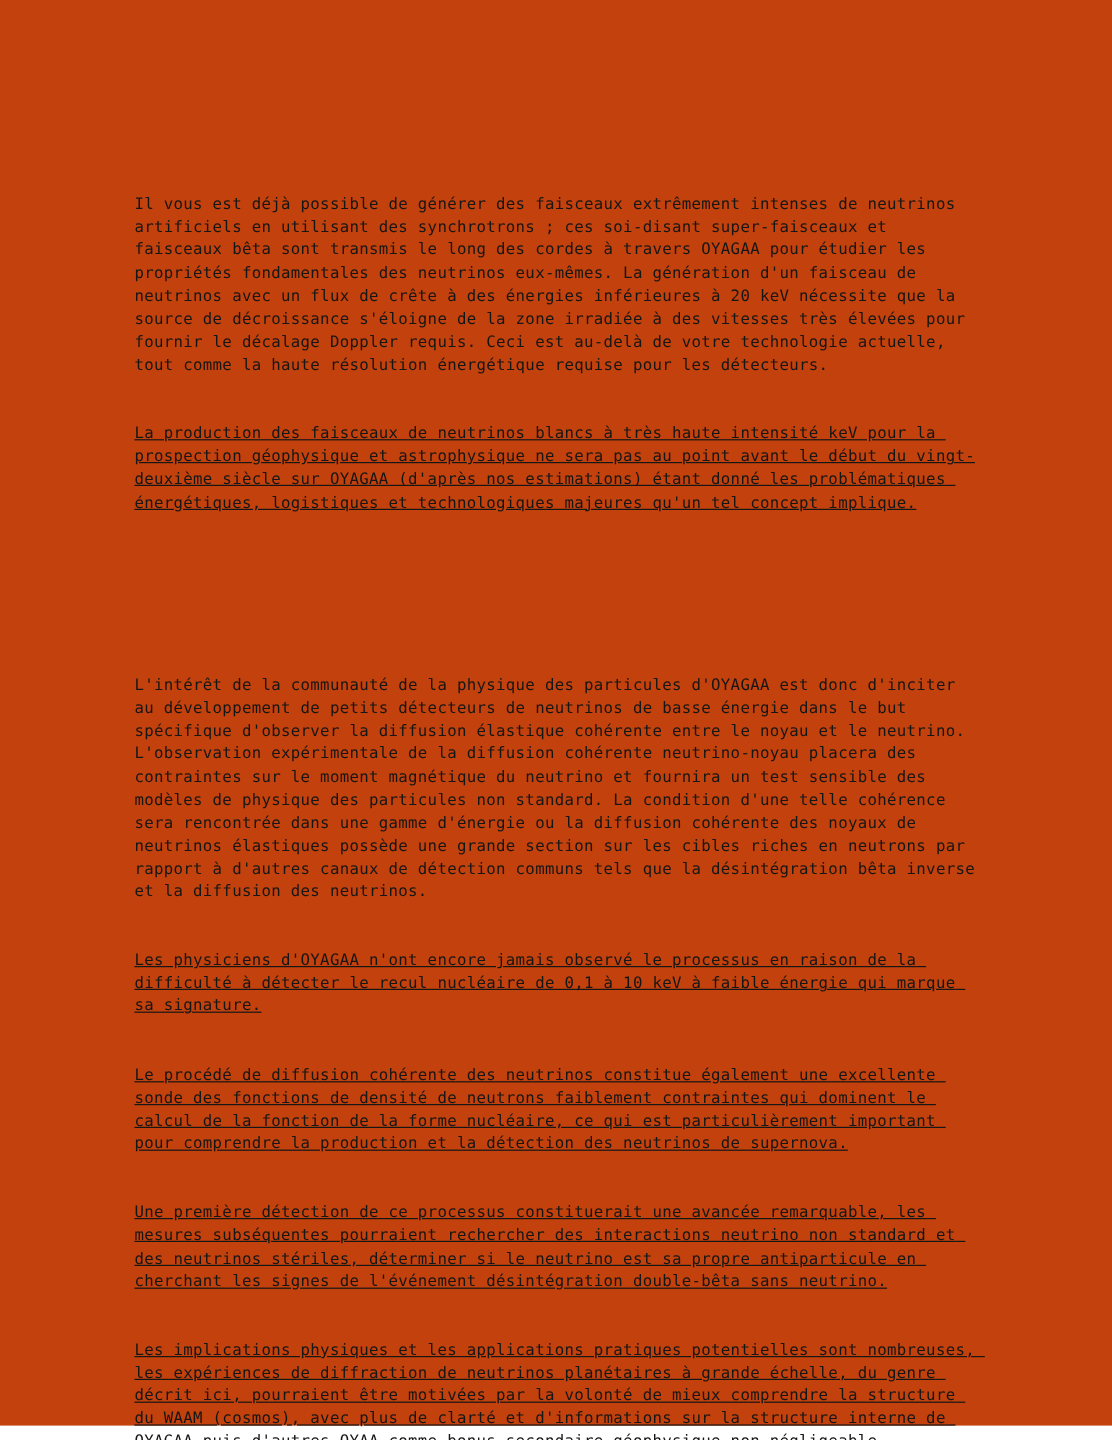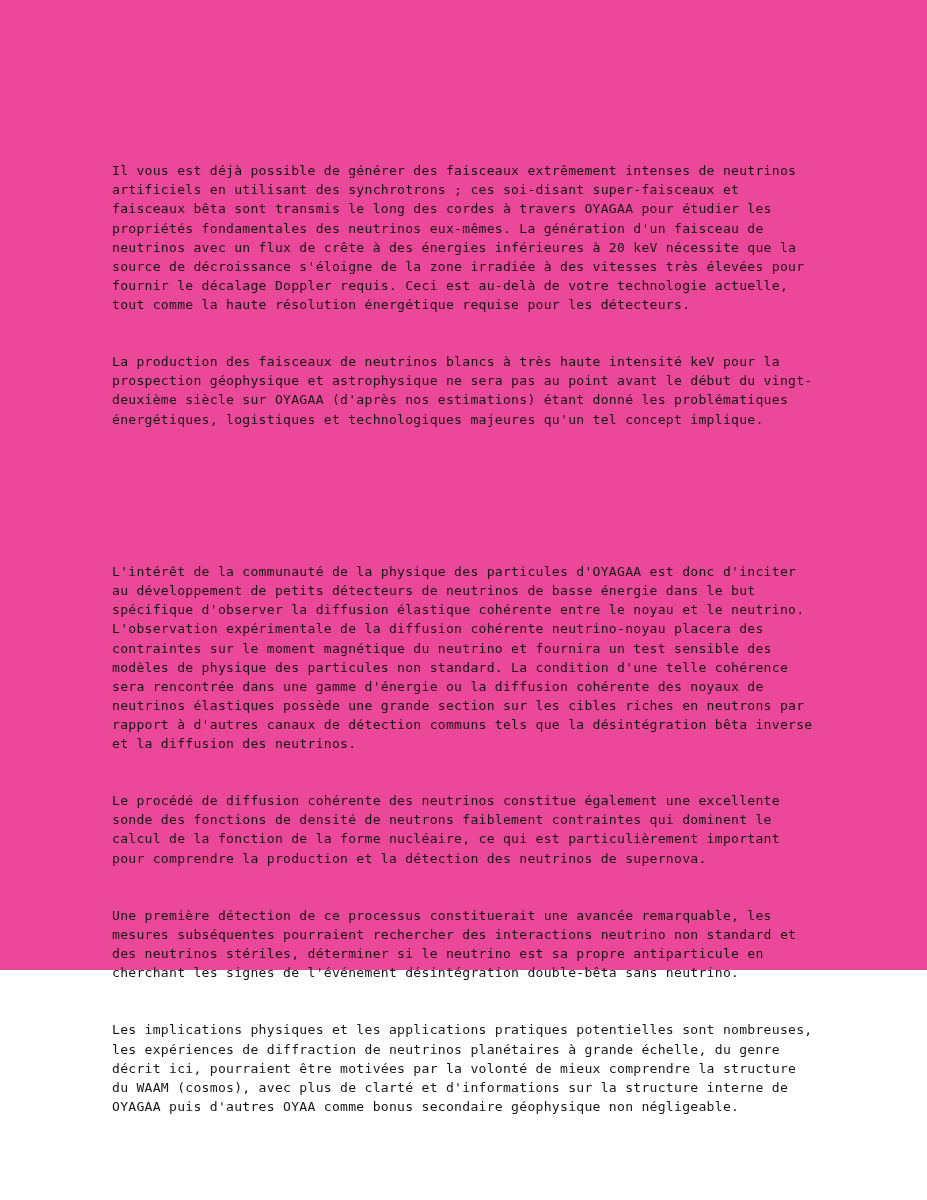--- a/index.html
+++ b/index.html
@@ -9,56 +9,58 @@
   }
   body {
     width: 927px;
     height: 1200px;
     font-family: "DejaVu Sans Mono", "Liberation Mono", monospace;
     color: #1a1a1a;
   }
   .page {
     position: relative;
     width: 927px;
-    height: 970px;
-    background: #ec4899;
+    height: 1188px;
+    background: #c2410c;
     box-sizing: border-box;
     padding: 104px 112px 14px 112px;
   }
   .doc-body {
     font-size: 13.1px;
     line-height: 19.1px;
     letter-spacing: 0.02em;
     color: #161616;
     white-space: pre-wrap;
     word-wrap: break-word;
   }
   .para {
     margin: 0;
     white-space: pre-wrap;
   }
   .para + .para {
     margin-top: 0;
+    text-decoration: underline;
   }
   .spacer-block {
     height: 19px;
   }
 </style>
 </head>
 <body>
 
 <div class="page">
   <div class="doc-body">
 
     <p class="para">Il vous est déjà possible de générer des faisceaux extrêmement intenses de neutrinos artificiels en utilisant des synchrotrons ; ces soi-disant super-faisceaux et faisceaux bêta sont transmis le long des cordes à travers OYAGAA pour étudier les propriétés fondamentales des neutrinos eux-mêmes. La génération d'un faisceau de neutrinos avec un flux de crête à des énergies inférieures à 20 keV nécessite que la source de décroissance s'éloigne de la zone irradiée à des vitesses très élevées pour fournir le décalage Doppler requis. Ceci est au-delà de votre technologie actuelle, tout comme la haute résolution énergétique requise pour les détecteurs.</p>
     <p class="para">La production des faisceaux de neutrinos blancs à très haute intensité keV pour la prospection géophysique et astrophysique ne sera pas au point avant le début du vingt-deuxième siècle sur OYAGAA (d'après nos estimations) étant donné les problématiques énergétiques, logistiques et technologiques majeures qu'un tel concept implique.</p>
 
     <div class="spacer-block"></div>
 
     <p class="para">L'intérêt de la communauté de la physique des particules d'OYAGAA est donc d'inciter au développement de petits détecteurs de neutrinos de basse énergie dans le but spécifique d'observer la diffusion élastique cohérente entre le noyau et le neutrino. L'observation expérimentale de la diffusion cohérente neutrino-noyau placera des contraintes sur le moment magnétique du neutrino et fournira un test sensible des modèles de physique des particules non standard. La condition d'une telle cohérence sera rencontrée dans une gamme d'énergie ou la diffusion cohérente des noyaux de neutrinos élastiques possède une grande section sur les cibles riches en neutrons par rapport à d'autres canaux de détection communs tels que la désintégration bêta inverse et la diffusion des neutrinos.</p>
+    <p class="para">Les physiciens d'OYAGAA n'ont encore jamais observé le processus en raison de la difficulté à détecter le recul nucléaire de 0,1 à 10 keV à faible énergie qui marque sa signature.</p>
     <p class="para">Le procédé de diffusion cohérente des neutrinos constitue également une excellente sonde des fonctions de densité de neutrons faiblement contraintes qui dominent le calcul de la fonction de la forme nucléaire, ce qui est particulièrement important pour comprendre la production et la détection des neutrinos de supernova.</p>
     <p class="para">Une première détection de ce processus constituerait une avancée remarquable, les mesures subséquentes pourraient rechercher des interactions neutrino non standard et des neutrinos stériles, déterminer si le neutrino est sa propre antiparticule en cherchant les signes de l'événement désintégration double-bêta sans neutrino.</p>
     <p class="para">Les implications physiques et les applications pratiques potentielles sont nombreuses, les expériences de diffraction de neutrinos planétaires à grande échelle, du genre décrit ici, pourraient être motivées par la volonté de mieux comprendre la structure du WAAM (cosmos), avec plus de clarté et d'informations sur la structure interne de OYAGAA puis d'autres OYAA comme bonus secondaire géophysique non négligeable.</p>
 
     
 
   </div>
 </div>
 
 </body></html>

